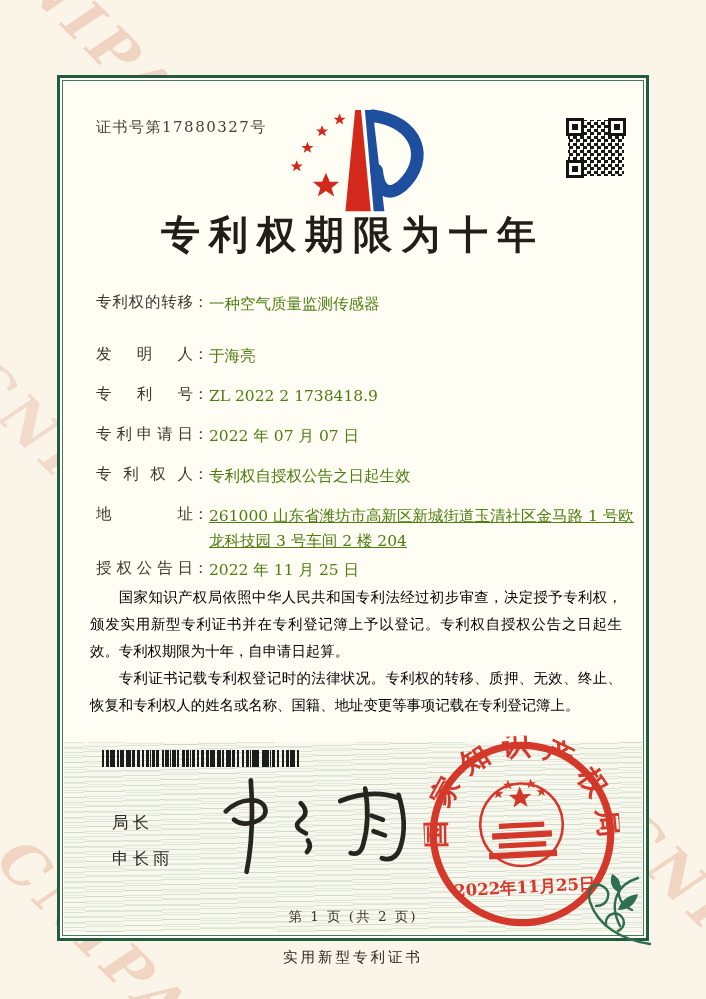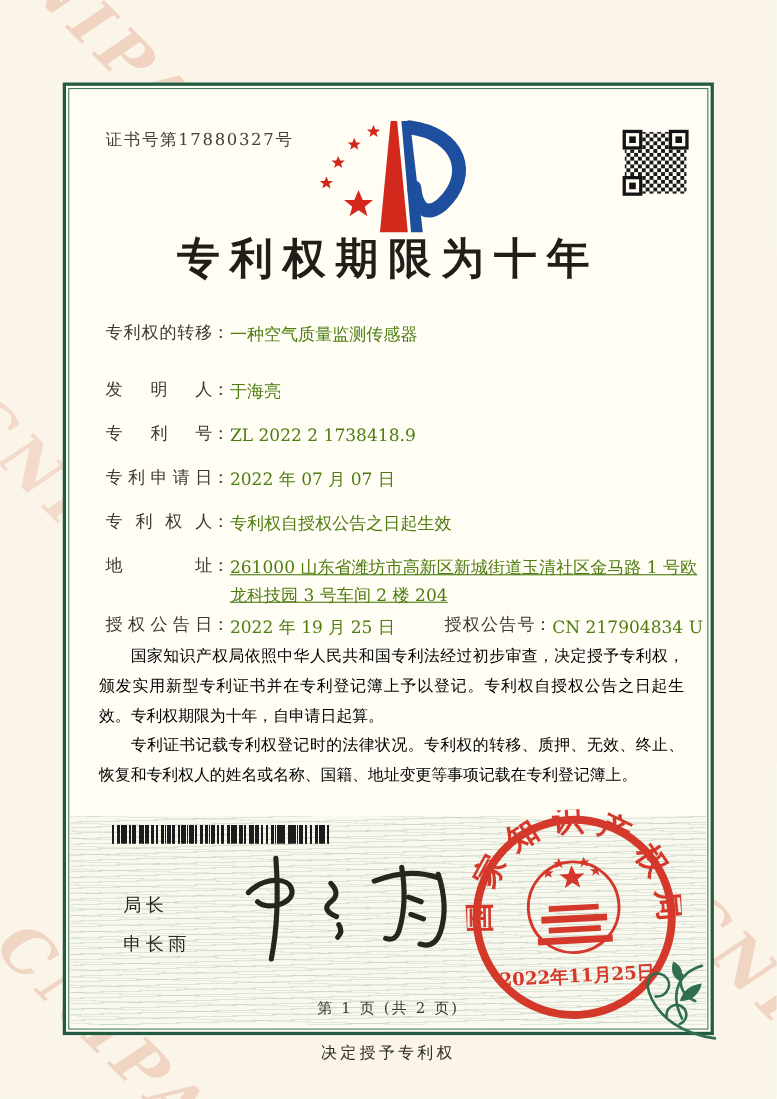--- a/index.html
+++ b/index.html
@@ -121,22 +121,21 @@
   <div class="field-row" style="top:346px;">
     <span class="flabel">专利申请日</span><span class="fcolon">：</span><span class="fvalue">2022 年 07 月 07 日</span>
   </div>
   <div class="field-row" style="top:386px;">
     <span class="flabel">专利权人</span><span class="fcolon">：</span><span class="fvalue">专利权自授权公告之日起生效</span>
   </div>
   <div class="field-row" style="top:426px;">
     <span class="flabel">地址</span><span class="fcolon">：</span><span class="fvalue" style="width:430px;text-decoration:underline;">261000 山东省潍坊市高新区新城街道玉清社区金马路 1 号欧龙科技园 3 号车间 2 楼 204</span>
   </div>
   <div class="field-row" style="top:480px; width:530px;">
-    <span><span class="flabel">授权公告日</span><span class="fcolon">：</span><span class="fvalue">2022 年 19 月 25 日</span></span>
-    <span class="grant-pair2"><span class="flabel">授权公告号</span><span class="fcolon">：</span><span class="fvalue">CN 217904834 U</span></span>
+    <span><span class="flabel">授权公告日</span><span class="fcolon">：</span><span class="fvalue">2022 年 11 月 25 日</span></span>
   </div>
 
   <div class="body-text">
     <p>国家知识产权局依照中华人民共和国专利法经过初步审查，决定授予专利权，颁发实用新型专利证书并在专利登记簿上予以登记。专利权自授权公告之日起生效。专利权期限为十年，自申请日起算。</p>
     <p>专利证书记载专利权登记时的法律状况。专利权的转移、质押、无效、终止、恢复和专利权人的姓名或名称、国籍、地址变更等事项记载在专利登记簿上。</p>
   </div>
 
   <div class="wave-band"></div>
 
   <div class="barcode"></div>
@@ -189,13 +188,13 @@
       <path d="M102,90 C74,86 50,72 42,48 C38,35 46,27 56,33 C64,39 60,52 48,52"></path>
       <path d="M72,72 C60,48 70,30 90,24"></path>
       <path d="M84,56 C74,52 68,42 72,32"></path>
       <path d="M58,70 a9,9 0 1 1 12,7"></path>
       <path d="M90,40 q-16,2 -20,16 q16,0 20,-16" fill="#2f6e4e" stroke="none"></path>
       <path d="M64,20 q-4,12 6,18 q6,-12 -6,-18" fill="#2f6e4e" stroke="none"></path>
     </g>
   </svg>
 </div>
 
-<div class="footer-note">决定授予专利权</div>
+<div class="footer-note">实用新型专利证书</div>
 
 </body></html>

